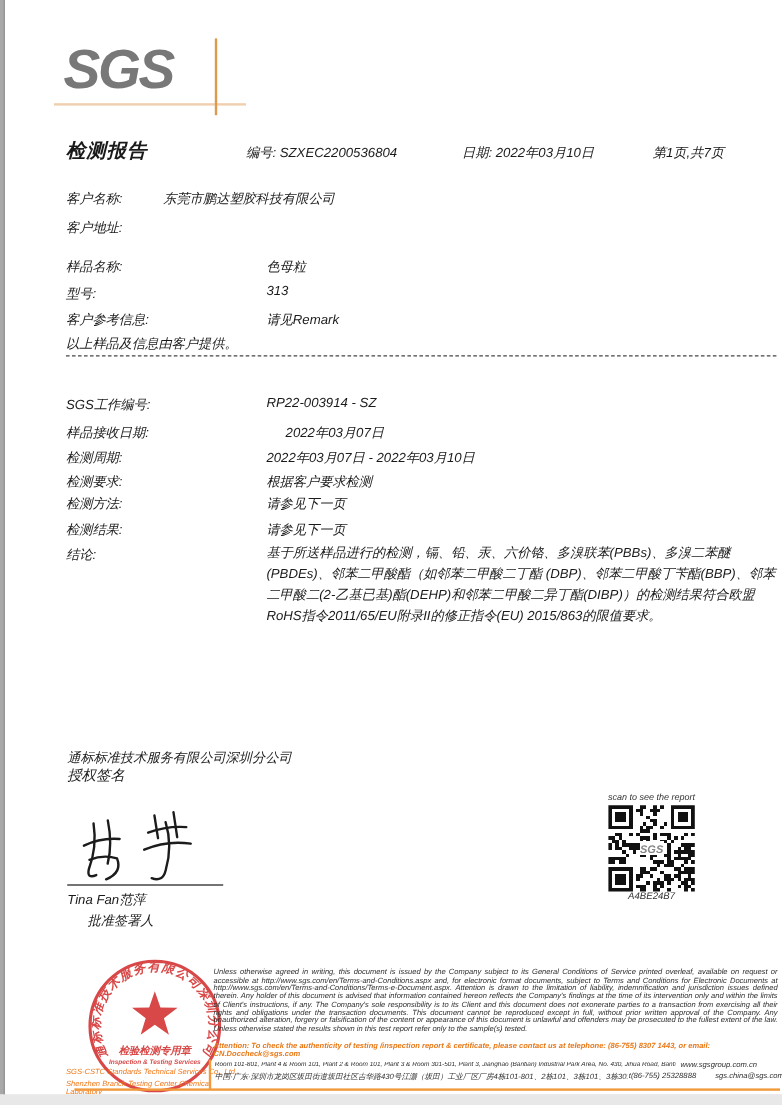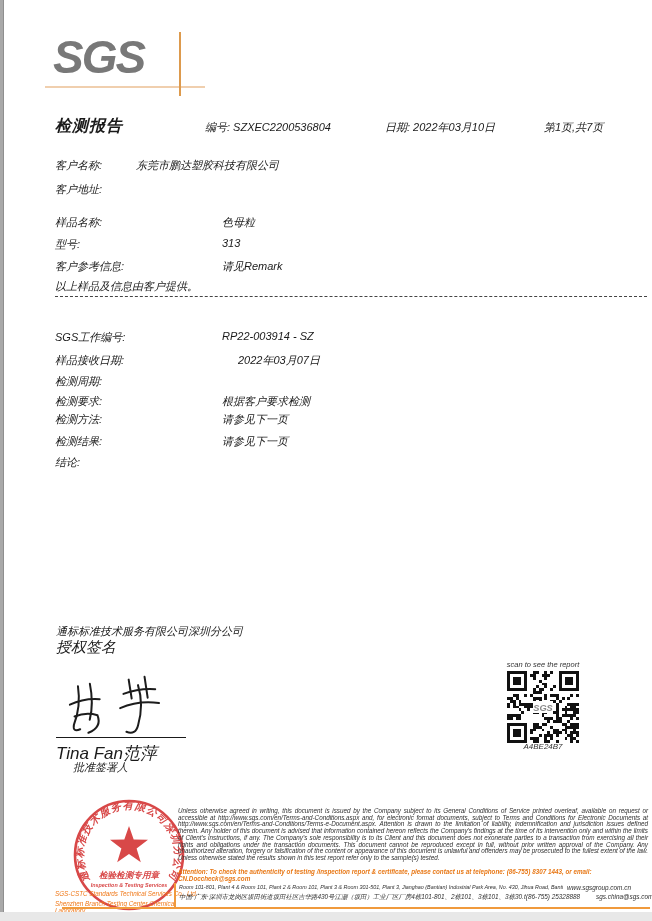--- a/index.html
+++ b/index.html
@@ -27,24 +27,24 @@
 
   .lbl { font-size:11px; color:#1a1a1a; }
   .val { font-size:11px; color:#1a1a1a;text-align:right; }
 
   .dashed-sep { left:55px; top:296px; width:592px; border-top:1px dashed #444; }
 
   .conclusion { left:222px; top:453px; width:428px; font-size:11px; line-height:17.5px; }
 
   
   .sig-company { left:56px; top:624px; font-size:11px; }
-  .sig-auth { left:56px; top:638px; font-size:15px; }
+  .sig-auth { left:56px; top:638px; font-size:12px; }
   .sig-svg { left:62px; top:672px; }
   .sig-line { left:56px; top:737px; width:130px; height:1px; background:#1a1a1a; }
-  .sig-name { left:56px; top:742px; font-size:17px; }
+  .sig-name { left:56px; top:742px; font-size:11px; }
   .sig-title { left:56px; top:760px; font-size:11px;margin-left:17px; }
 
   
   .qr-caption { left:487px; top:660px; width:112px; text-align:center; font-size:7.5px; color:#333; }
   .qr-box { left:507px; top:671px; width:72px; height:72px; }
   .qr-code-text { left:487px; top:742px; width:112px; text-align:center; font-size:8px; color:#333; }
 
   
   .stamp { left:70px; top:796px; width:118px; height:118px; }
   .stamp-co1 { left:55px; top:891px; width:145px; font-size:6.3px; color:#f07818; line-height:1.1; }
@@ -90,28 +90,30 @@
   <div class="abs val" style="left:222px; top:259px;">请见Remark</div>
   <div class="abs lbl" style="left:55px; top:279px;">以上样品及信息由客户提供。</div>
 
   <div class="abs dashed-sep"></div>
 
   <div class="abs lbl" style="left:55px; top:330px;">SGS工作编号:</div>
   <div class="abs val" style="left:222px; top:330px;">RP22-003914 - SZ</div>
   <div class="abs lbl" style="left:55px; top:353px;">样品接收日期:</div>
   <div class="abs val" style="left:222px; top:353px;margin-left:16px;">2022年03月07日</div>
   <div class="abs lbl" style="left:55px; top:374px;">检测周期:</div>
+  <div class="abs val" style="left:222px; top:374px;">2022年03月07日 - 2022年03月10日</div>
   <div class="abs lbl" style="left:55px; top:394px;">检测要求:</div>
   <div class="abs val" style="left:222px; top:394px;">根据客户要求检测</div>
   <div class="abs lbl" style="left:55px; top:412px;">检测方法:</div>
   <div class="abs val" style="left:222px; top:412px;">请参见下一页</div>
   <div class="abs lbl" style="left:55px; top:434px;">检测结果:</div>
   <div class="abs val" style="left:222px; top:434px;">请参见下一页</div>
 
   <div class="abs lbl" style="left:55px; top:455px;">结论:</div>
+  <div class="abs conclusion">基于所送样品进行的检测，镉、铅、汞、六价铬、多溴联苯(PBBs)、多溴二苯醚(PBDEs)、邻苯二甲酸酯（如邻苯二甲酸二丁酯 (DBP)、邻苯二甲酸丁苄酯(BBP)、邻苯二甲酸二(2-乙基已基)酯(DEHP)和邻苯二甲酸二异丁酯(DIBP)）的检测结果符合欧盟RoHS指令2011/65/EU附录II的修正指令(EU) 2015/863的限值要求。</div>
 
   <div class="abs sig-company">通标标准技术服务有限公司深圳分公司</div>
   <div class="abs sig-auth">授权签名</div>
   <svg class="abs sig-svg" width="130" height="66" viewBox="0 0 130 66">
     <g stroke="#1c1c1c" stroke-width="2" fill="none" stroke-linecap="round" transform="rotate(-3 60 33)">
       <path d="M8,30 Q22,24 38,26"></path>
       <path d="M17,12 Q19,32 11,50 Q9,58 17,55"></path>
       <path d="M29,10 Q32,30 27,46"></path>
       <path d="M12,42 Q24,38 35,42 Q39,54 25,59"></path>
       <path d="M62,22 Q78,17 94,19"></path>

